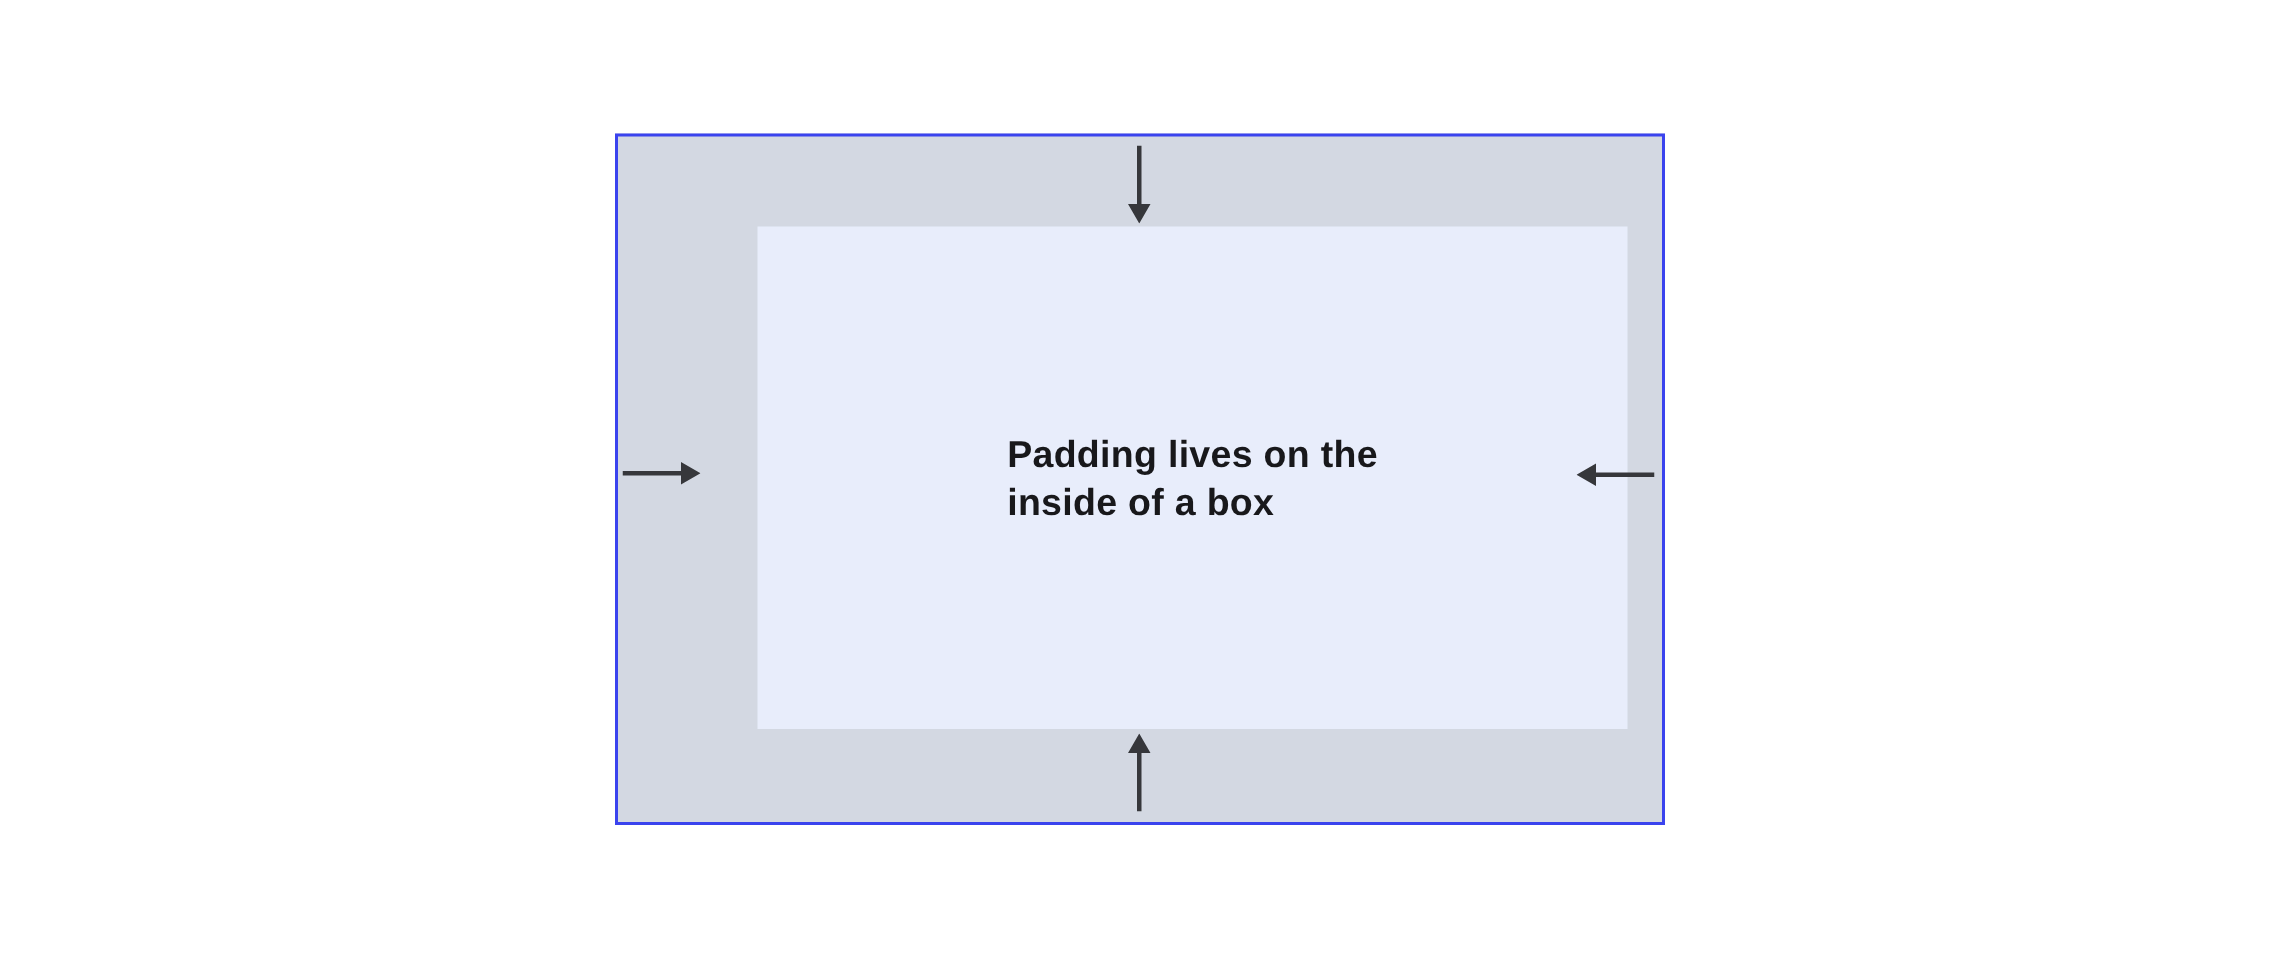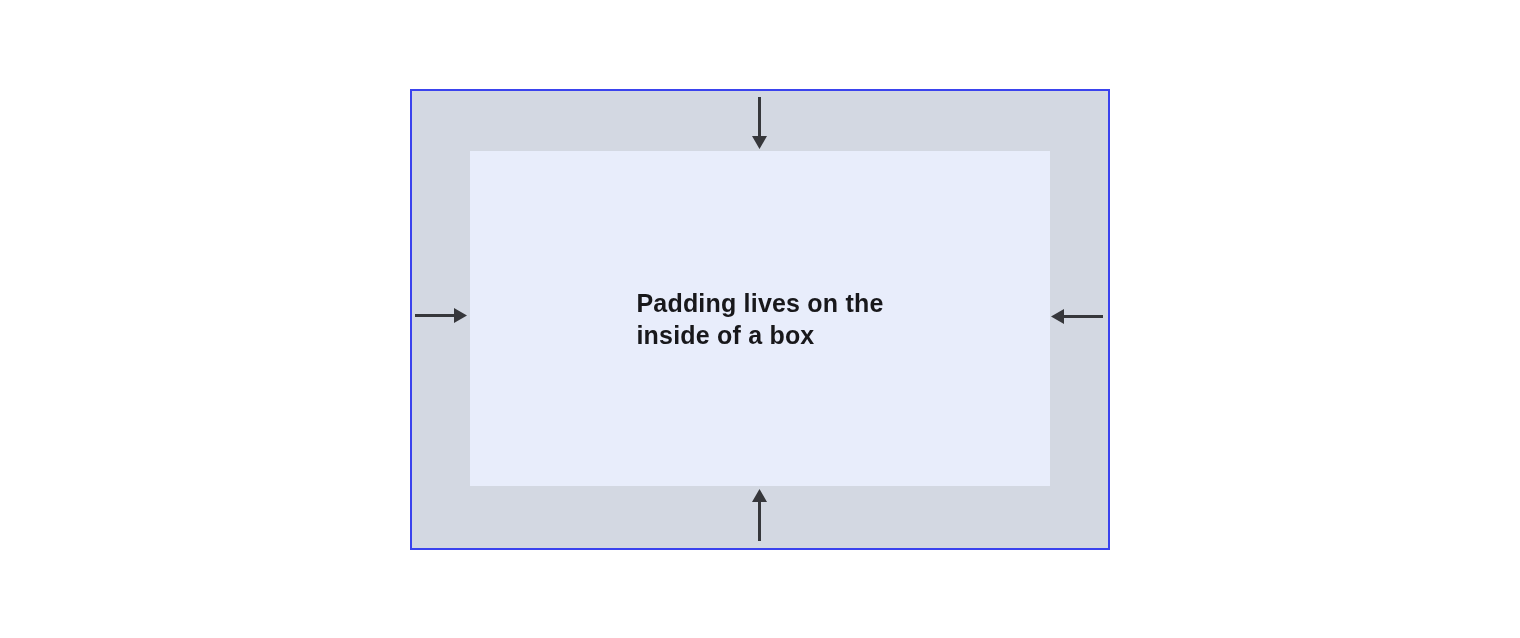--- a/index.html
+++ b/index.html
@@ -54,21 +54,21 @@
   .arrow-left   { left: 415px; top: 307px; }
   .arrow-right  { left: 1051px; top: 308px; }
 </style>
 </head>
 <body>
 
 <div class="canvas">
 
   <div class="outer-box" style="background-color: rgb(211, 216, 226); border-color: rgb(58, 67, 238);"></div>
 
-  <div class="inner-box" style="background-color: rgb(232, 237, 251);">
+  <div class="inner-box" style="background-color: rgb(232, 237, 251); margin-left: 35px;">
     <div class="label" style="color: rgb(24, 24, 27);">Padding lives on the
 inside of a box</div>
   </div>
 
   <svg class="arrow arrow-top" width="17" height="52" viewBox="0 0 17 52">
     <path d="M7 0h3v39h6L8.5 52 1 39h6z" fill="#36373b"></path>
   </svg>
 
   <svg class="arrow arrow-bottom" width="17" height="52" viewBox="0 0 17 52">
     <path d="M7 52h3V13h6L8.5 0 1 13h6z" fill="#36373b"></path>

